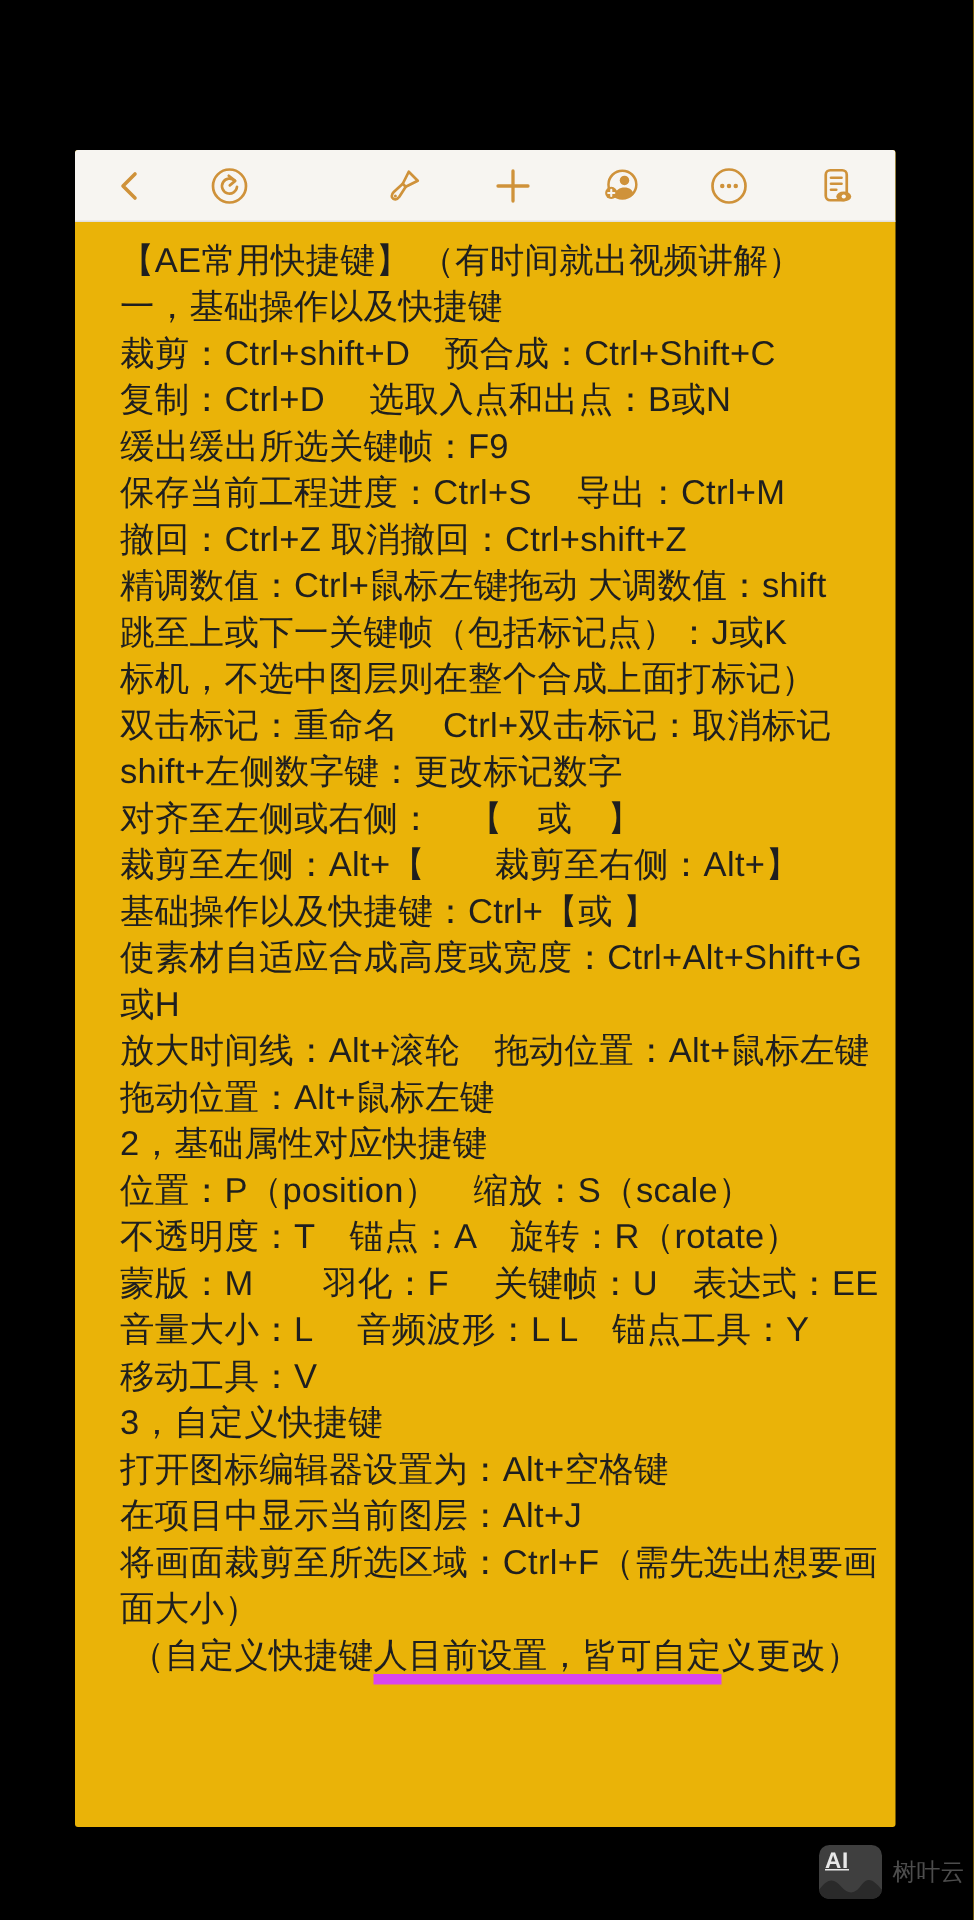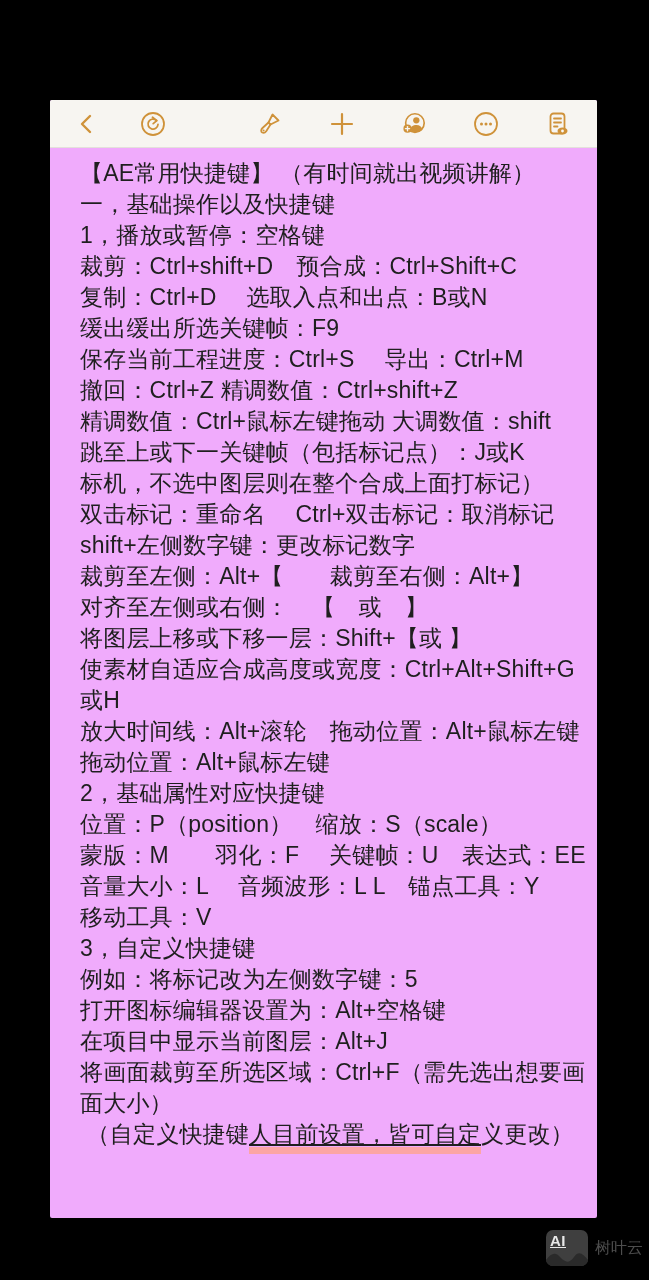--- a/index.html
+++ b/index.html
@@ -7,21 +7,21 @@
     width:649px;height:1280px;
     background:#000;
     position:relative;
     font-family:"Liberation Sans","DejaVu Sans",sans-serif;
     overflow:hidden;
   }
   .note-card{
     position:absolute;
     left:50px;top:100px;
     width:547px;height:1118px;
-    background:#f0abfc;
+    background:#eab308;
     border-radius:2px;
     overflow:hidden;
   }
   .toolbar{
     height:48px;
     background:#f7f5f1;
     border-bottom:1px solid #e3e0db;
     display:flex;
     align-items:center;
     box-sizing:border-box;
@@ -44,22 +44,21 @@
     padding:10px 24px 0 30px;
     color:#1f1f1f;
     font-size:23px;
     line-height:31px;
   }
   .line{
     white-space:pre;
     letter-spacing:0.2px;
   }
   .marker-underline{
-    border-bottom:7px solid #fca5a5;
-    text-decoration:underline;
+    border-bottom:7px solid #d946ef;
   }
   .watermark{
     position:absolute;
     right:6px;bottom:14px;
     display:flex;
     align-items:center;
   }
   .wm-badge{
     width:42px;height:36px;
     background:#3f3f3f;
@@ -139,45 +138,44 @@
         <line x1="9" y1="15.5" x2="12.5" y2="15.5" stroke="#cf923a" stroke-width="1.8" stroke-linecap="round"></line>
         <ellipse cx="17.5" cy="20" rx="5" ry="3.4" fill="#cf923a"></ellipse>
         <circle cx="17.5" cy="20" r="1.4" fill="#faf9f6"></circle>
       </svg>
     </span>
   </div>
 
   <div class="note-body">
       <div class="line">【AE常用快捷键】 （有时间就出视频讲解）</div>
       <div class="line">一，基础操作以及快捷键</div>
-      <div class="line">1，播放或暂停：空格键</div>
       <div class="line">裁剪：Ctrl+shift+D　预合成：Ctrl+Shift+C</div>
       <div class="line">复制：Ctrl+D　 选取入点和出点：B或N</div>
       <div class="line">缓出缓出所选关键帧：F9</div>
       <div class="line">保存当前工程进度：Ctrl+S　 导出：Ctrl+M</div>
-      <div class="line">撤回：Ctrl+Z 精调数值：Ctrl+shift+Z</div>
+      <div class="line">撤回：Ctrl+Z 取消撤回：Ctrl+shift+Z</div>
       <div class="line">精调数值：Ctrl+鼠标左键拖动 大调数值：shift</div>
       <div class="line">跳至上或下一关键帧（包括标记点）：J或K</div>
       <div class="line">标机，不选中图层则在整个合成上面打标记）</div>
       <div class="line">双击标记：重命名　 Ctrl+双击标记：取消标记</div>
       <div class="line">shift+左侧数字键：更改标记数字</div>
+      <div class="line">对齐至左侧或右侧：　【　或　】</div>
       <div class="line">裁剪至左侧：Alt+【　　裁剪至右侧：Alt+】</div>
-      <div class="line">对齐至左侧或右侧：　【　或　】</div>
-      <div class="line">将图层上移或下移一层：Shift+【或 】</div>
+      <div class="line">基础操作以及快捷键：Ctrl+【或 】</div>
       <div class="line">使素材自适应合成高度或宽度：Ctrl+Alt+Shift+G</div>
       <div class="line">或H</div>
       <div class="line">放大时间线：Alt+滚轮　拖动位置：Alt+鼠标左键</div>
       <div class="line">拖动位置：Alt+鼠标左键</div>
       <div class="line">2，基础属性对应快捷键</div>
       <div class="line">位置：P（position）　缩放：S（scale）</div>
+      <div class="line">不透明度：T　锚点：A　旋转：R（rotate）</div>
       <div class="line">蒙版：M　　羽化：F　 关键帧：U　表达式：EE</div>
       <div class="line">音量大小：L　 音频波形：L L　锚点工具：Y</div>
       <div class="line">移动工具：V</div>
       <div class="line">3，自定义快捷键</div>
-      <div class="line">例如：将标记改为左侧数字键：5</div>
       <div class="line">打开图标编辑器设置为：Alt+空格键</div>
       <div class="line">在项目中显示当前图层：Alt+J</div>
       <div class="line">将画面裁剪至所选区域：Ctrl+F（需先选出想要画</div>
       <div class="line">面大小）</div>
       <div class="line"><span> （自定义快捷键</span><span class="marker-underline">人目前设置，皆可自定</span><span>义更改）</span></div>
     </div>
 
 </div>
 
 <div class="watermark">

